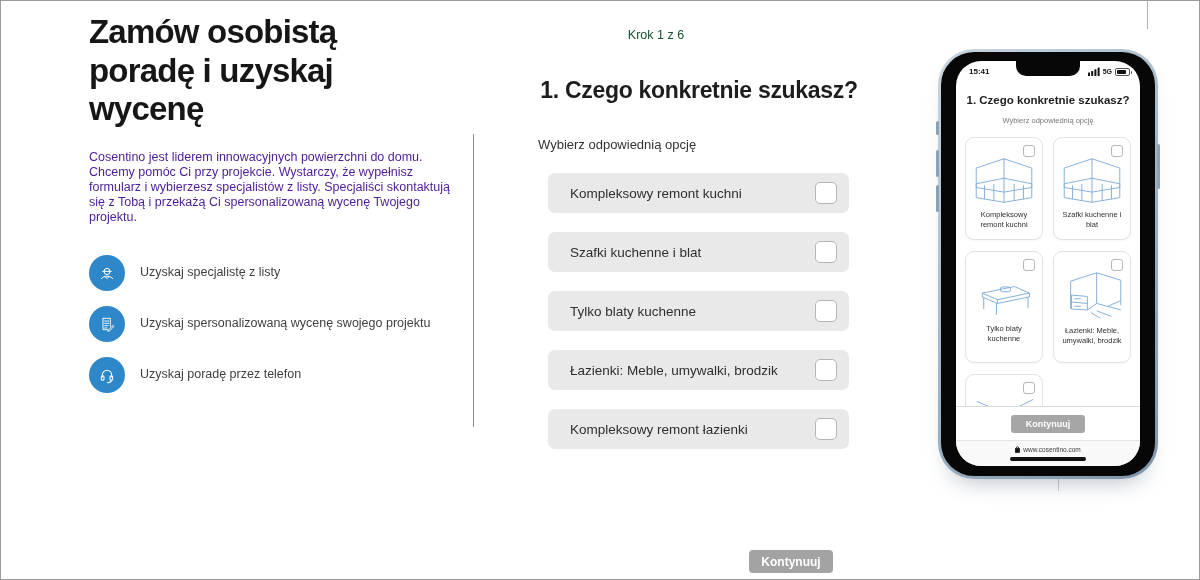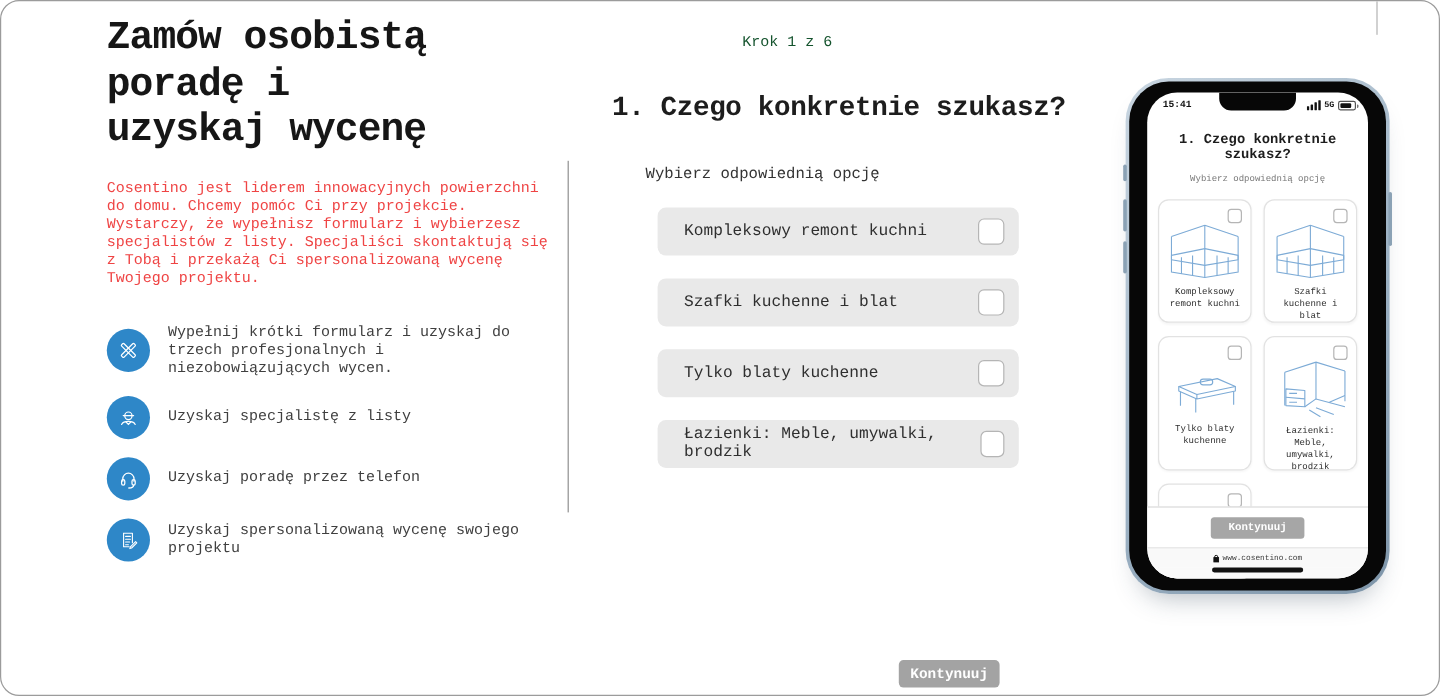--- a/index.html
+++ b/index.html
@@ -1,22 +1,22 @@
 <!DOCTYPE html>
 <html lang="pl"><head>
 <meta charset="utf-8">
 <style>
   html,body{margin:0;padding:0;background:#fff;}
   body{font-family:"Liberation Sans","DejaVu Sans",sans-serif;color:#222;}
-  .page{position:relative;width:1198px;height:578px;border:1px solid #9b9b9b;border-radius:16px;background:#fff;overflow:hidden;font-family:Liberation Mono, monospace;}
+  .page{position:relative;width:1198px;height:578px;border:1px solid #9b9b9b;border-radius:0;background:#fff;overflow:hidden;}
 
   
   .left-col{position:absolute;left:88px;top:12px;width:382px;}
   .left-title{font-size:33px;line-height:1.17;font-weight:700;letter-spacing:-0.8px;color:#161616;margin:0;width:300px;}
-  .left-desc{margin:21px 0 0;font-size:12.5px;line-height:15px;color:#ef4444;width:378px;}
+  .left-desc{margin:21px 0 0;font-size:12.5px;line-height:15px;color:#4c1d95;width:378px;}
   .benefits{margin-top:30px;}
   .benefit{display:flex;align-items:center;gap:15px;margin-bottom:15px;min-height:36px;}
   .benefit-icon{width:36px;height:36px;border-radius:50%;background:#2e87c8;flex:0 0 36px;display:flex;align-items:center;justify-content:center;}
   .benefit-text{font-size:12.5px;line-height:15px;color:#3f3f3f;max-width:300px;}
 
   
   .v-divider{position:absolute;left:472px;top:133px;width:1px;height:293px;background:#8f8f8f;}
   .tr-line{position:absolute;left:1146px;top:0;width:1px;height:28px;background:#b3b3b3;}
   .under-phone-line{position:absolute;left:1057px;top:472px;width:1px;height:18px;background:#cfcfcf;}
 
@@ -24,21 +24,21 @@
   .step-indicator{position:absolute;left:560px;top:27px;width:190px;text-align:center;font-size:12.5px;color:#14532d;}
   .question-title{position:absolute;left:498px;top:76px;width:400px;text-align:center;font-size:23px;font-weight:700;letter-spacing:-0.3px;color:#1d1d1d;margin:0;}
   .instruction{position:absolute;left:537px;top:136px;font-size:13px;color:#333;}
   .options{position:absolute;left:547px;top:172px;width:301px;}
   .option-row{height:40px;background:#e9e9e9;border-radius:7px;display:flex;align-items:center;padding:0 12px 0 22px;box-sizing:border-box;margin-bottom:19px;cursor:pointer;}
   .option-label{font-size:13.5px;color:#2f2f2f;}
   .checkbox{margin-left:auto;width:22px;height:22px;background:#fff;border:1px solid #b5b5b5;border-radius:5px;box-sizing:border-box;}
   .continue-btn{position:absolute;left:748px;top:549px;width:84px;height:23px;background:#a3a3a3;border:none;border-radius:4px;color:#fff;font-weight:700;font-size:12px;font-family:inherit;display:flex;align-items:center;justify-content:center;cursor:pointer;}
 
   
-  .phone{position:absolute;left:937px;top:64px;width:220px;height:430px;border-radius:36px;background:linear-gradient(135deg,#c9d6e1 0%,#9db2c4 55%,#7e95a9 100%);box-shadow:0 14px 22px -12px rgba(40,60,80,.35);}
+  .phone{position:absolute;left:937px;top:48px;width:220px;height:430px;border-radius:36px;background:linear-gradient(135deg,#c9d6e1 0%,#9db2c4 55%,#7e95a9 100%);box-shadow:0 14px 22px -12px rgba(40,60,80,.35);}
   .phone-bezel{position:absolute;inset:3px;background:#070707;border-radius:33px;}
   .phone-btn{position:absolute;background:#8ba2b5;border-radius:2px;}
   .btn-mute{left:-2px;top:72px;width:3px;height:14px;}
   .btn-volup{left:-2px;top:101px;width:3px;height:27px;}
   .btn-voldown{left:-2px;top:136px;width:3px;height:27px;}
   .btn-power{right:-2px;top:95px;width:3px;height:45px;}
   .screen{position:absolute;left:15px;right:15px;top:9px;bottom:10px;background:#fff;border-radius:25px;overflow:hidden;}
   .notch{position:absolute;left:50%;top:0;transform:translateX(-50%);width:64px;height:15px;background:#070707;border-radius:0 0 10px 10px;z-index:5;}
   .statusbar{position:absolute;top:0;left:0;right:0;height:22px;z-index:4;}
   .time{position:absolute;left:13px;top:6px;font-size:8px;font-weight:700;color:#111;}
@@ -71,61 +71,52 @@
 
 <div class="page">
 
   <div class="left-col">
     <h1 class="left-title">Zamów osobistą poradę i uzyskaj wycenę</h1>
     <p class="left-desc">Cosentino jest liderem innowacyjnych powierzchni do domu. Chcemy pomóc Ci przy projekcie. Wystarczy, że wypełnisz formularz i wybierzesz specjalistów z listy. Specjaliści skontaktują się z Tobą i przekażą Ci spersonalizowaną wycenę Twojego projektu.</p>
 
     <div class="benefits">
       <div class="benefit">
         <span class="benefit-icon">
-          <svg width="22" height="22" viewBox="0 0 36 36" fill="none" stroke="#fff" stroke-width="1.7" stroke-linejoin="round">
-            <rect x="15.7" y="6" width="4.6" height="24" rx="1.4" transform="rotate(45 18 18)"></rect>
-            <rect x="15.7" y="6" width="4.6" height="24" rx="1.4" transform="rotate(-45 18 18)"></rect>
-          </svg>
-        </span>
-        <span class="benefit-text">Wypełnij krótki formularz i uzyskaj do trzech profesjonalnych i niezobowiązujących wycen.</span>
-      </div>
-      <div class="benefit">
-        <span class="benefit-icon">
           <svg width="24" height="24" viewBox="0 0 36 36" fill="none" stroke="#fff" stroke-width="1.5" stroke-linecap="round">
             <path d="M13.5 16 a4.5 4.5 0 0 0 9 0"></path>
             <path d="M13.5 15.5 a4.5 4.5 0 0 1 9 0"></path>
             <path d="M11.5 15.5 h13"></path>
             <path d="M9.5 26.5 c2.5 -5 14.5 -5 17 0"></path>
             <path d="M15 23.5 l3 3 l3 -3"></path>
           </svg>
         </span>
         <span class="benefit-text">Uzyskaj specjalistę z listy</span>
+      </div>
+      <div class="benefit">
+        <span class="benefit-icon">
+          <svg width="24" height="24" viewBox="0 0 36 36" fill="none" stroke="#fff" stroke-width="1.4" stroke-linecap="round" stroke-linejoin="round">
+            <path d="M12 9.5 h11 v12"></path>
+            <path d="M12 9.5 v17 h7"></path>
+            <path d="M14.5 13.5 h6 M14.5 17 h6 M14.5 20.5 h5 M14.5 24 h3.5"></path>
+            <path d="M20.5 26.5 l6.5 -6.5 l1.5 1.5 l-6.5 6.5 l-2.2 .7 z"></path>
+          </svg>
+        </span>
+        <span class="benefit-text">Uzyskaj spersonalizowaną wycenę swojego projektu</span>
       </div>
       <div class="benefit">
         <span class="benefit-icon">
           <svg width="24" height="24" viewBox="0 0 36 36" fill="none" stroke="#fff" stroke-width="1.6" stroke-linecap="round" stroke-linejoin="round">
             <path d="M11 21 v-3 a7 7 0 0 1 14 0 v3"></path>
             <rect x="9.5" y="19" width="4" height="7" rx="2"></rect>
             <rect x="22.5" y="19" width="4" height="7" rx="2"></rect>
             <path d="M24.5 26 q0 3.5 -6 3.5"></path>
           </svg>
         </span>
         <span class="benefit-text">Uzyskaj poradę przez telefon</span>
       </div>
-      <div class="benefit">
-        <span class="benefit-icon">
-          <svg width="24" height="24" viewBox="0 0 36 36" fill="none" stroke="#fff" stroke-width="1.4" stroke-linecap="round" stroke-linejoin="round">
-            <path d="M12 9.5 h11 v12"></path>
-            <path d="M12 9.5 v17 h7"></path>
-            <path d="M14.5 13.5 h6 M14.5 17 h6 M14.5 20.5 h5 M14.5 24 h3.5"></path>
-            <path d="M20.5 26.5 l6.5 -6.5 l1.5 1.5 l-6.5 6.5 l-2.2 .7 z"></path>
-          </svg>
-        </span>
-        <span class="benefit-text">Uzyskaj spersonalizowaną wycenę swojego projektu</span>
-      </div>
     </div>
   </div>
 
   <div class="v-divider"></div>
   <div class="tr-line"></div>
   <div class="under-phone-line"></div>
 
   <div class="step-indicator">Krok 1 z 6</div>
   <h2 class="question-title">1. Czego konkretnie szukasz?</h2>
   <div class="instruction">Wybierz odpowiednią opcję</div>
@@ -138,20 +129,24 @@
     <div class="option-row">
       <span class="option-label">Szafki kuchenne i blat</span>
       <span class="checkbox"></span>
     </div>
     <div class="option-row">
       <span class="option-label">Tylko blaty kuchenne</span>
       <span class="checkbox"></span>
     </div>
     <div class="option-row">
       <span class="option-label">Łazienki: Meble, umywalki, brodzik</span>
+      <span class="checkbox"></span>
+    </div>
+    <div class="option-row">
+      <span class="option-label">Kompleksowy remont łazienki</span>
       <span class="checkbox"></span>
     </div>
   </div>
 
   <button class="continue-btn">Kontynuuj</button>
 
   <div class="phone">
     <span class="phone-btn btn-mute"></span>
     <span class="phone-btn btn-volup"></span>
     <span class="phone-btn btn-voldown"></span>

